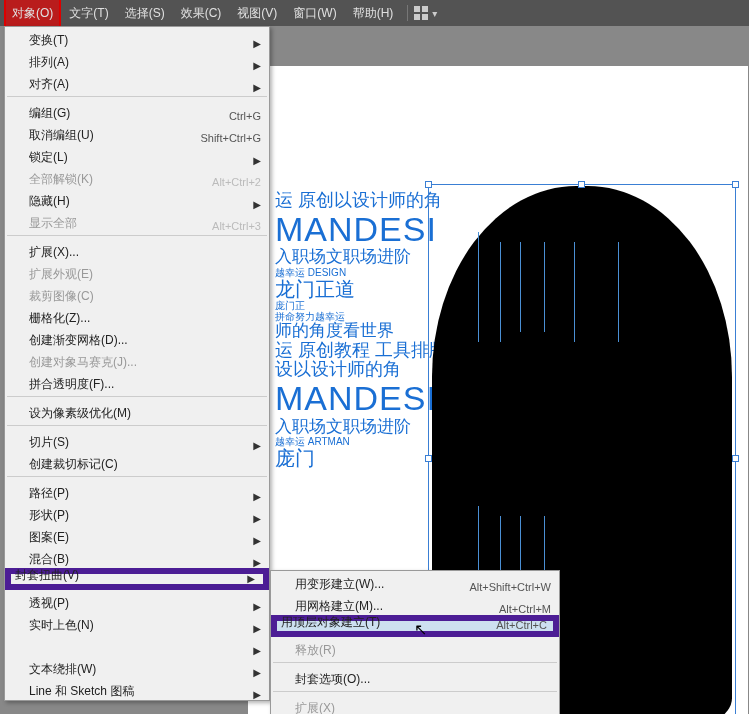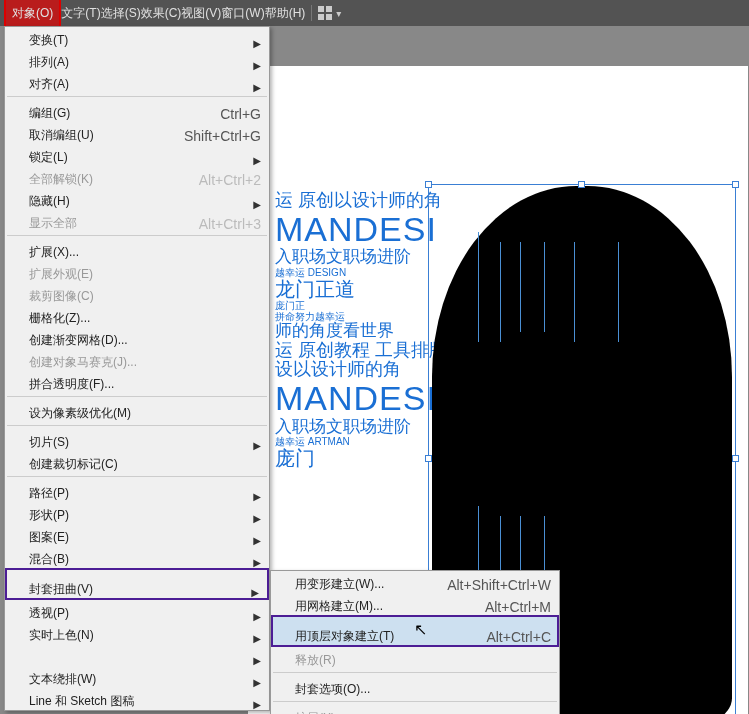--- a/index.html
+++ b/index.html
@@ -1,19 +1,19 @@
 <!DOCTYPE html>
 <html><head>
 <meta charset="utf-8">
 <style>
 * { margin: 0; padding: 0; box-sizing: border-box; font-family: "Microsoft YaHei", sans-serif; }
 body { background: #888; width: 749px; height: 714px; overflow: hidden; position: relative; }
 
 .menubar { background: #535353; height: 26px; display: flex; align-items: center; padding-left: 4px; color: #e0e0e0; font-size: 12px; }
-.menubar-item { padding: 4px 0; cursor: pointer; }
+.menubar-item { padding: 4px 8px; cursor: pointer; }
 .menubar-item.active { background: #b91c1c; border: 2px solid #d00; padding: 15px 6px; }
 .menubar-sep { width: 1px; height: 16px; background: #777; margin: 0 6px; }
 .icon-grid { width: 14px; height: 14px; display: inline-block; position: relative; }
 .icon-grid::before { content: ""; position: absolute; width: 6px; height: 6px; background: #ccc; top: 0; left: 0; box-shadow: 8px 0 #ccc, 0 8px #ccc, 8px 8px #ccc; }
 .icon-arrow { margin-left: 4px; color: #ccc; font-size: 10px; }
 
 .canvas { position: absolute; top: 26px; left: 0; right: 0; bottom: 0; background: #888; }
 .artboard { position: absolute; left: 248px; top: 40px; width: 500px; height: 650px; background: #fff; }
 .text-art { position: absolute; left: 275px; top: 165px; width: 200px; color: #1a6fd4; font-weight: normal; line-height: 1.1; }
 .text-art .line1 { font-size: 18px; }
@@ -30,24 +30,24 @@
 .handle.tl { top: -4px; left: -4px; } .handle.tr { top: -4px; right: -4px; }
 .handle.tm { top: -4px; left: 50%; margin-left: -4px; }
 .handle.ml { left: -4px; top: 50%; margin-top: -4px; } .handle.mr { right: -4px; top: 50%; margin-top: -4px; }
 .guide { position: absolute; background: #4a8fd4; width: 1px; }
 
 .dropdown { position: absolute; background: #f0f0f0; border: 1px solid #999; box-shadow: 2px 2px 4px rgba(0,0,0,.3); font-size: 12px; color: #222; }
 .dropdown.main { left: 4px; top: 26px; width: 266px; }
 .dropdown.sub { left: 270px; top: 570px; width: 290px; }
 .menu-row { display: flex; align-items: flex-end; height: 22px; padding: 0 8px 0 24px; position: relative; }
 .menu-row.disabled { color: #999; }
-.menu-row.highlighted { border: 2px solid #4c1d95; padding: 0 6px 0 22px; height: 32px; }
+.menu-row.highlighted { border: 6px solid #4c1d95; padding: 0 6px 0 4px; height: 22px; }
 .menu-row.hover-blue { background: #cde0f0; }
 .menu-label { flex: 1; white-space: nowrap; }
-.menu-shortcut { color: #555; font-size: 14px; margin-left: 20px; }
+.menu-shortcut { color: #555; font-size: 11px; margin-left: 20px; }
 .menu-row.disabled .menu-shortcut { color: #bbb; }
 .menu-arrow { position: absolute; right: 8px; font-size: 10px; color: #333; }
 .menu-sep { height: 1px; background: #ccc; margin: 3px 2px; }
 .cursor { position: absolute; left: 414px; top: 620px; font-size: 16px; color: #000; z-index: 100; pointer-events: none; }
 </style>
 </head>
 <body>
 
 <div class="canvas">
   <div class="artboard"></div>

